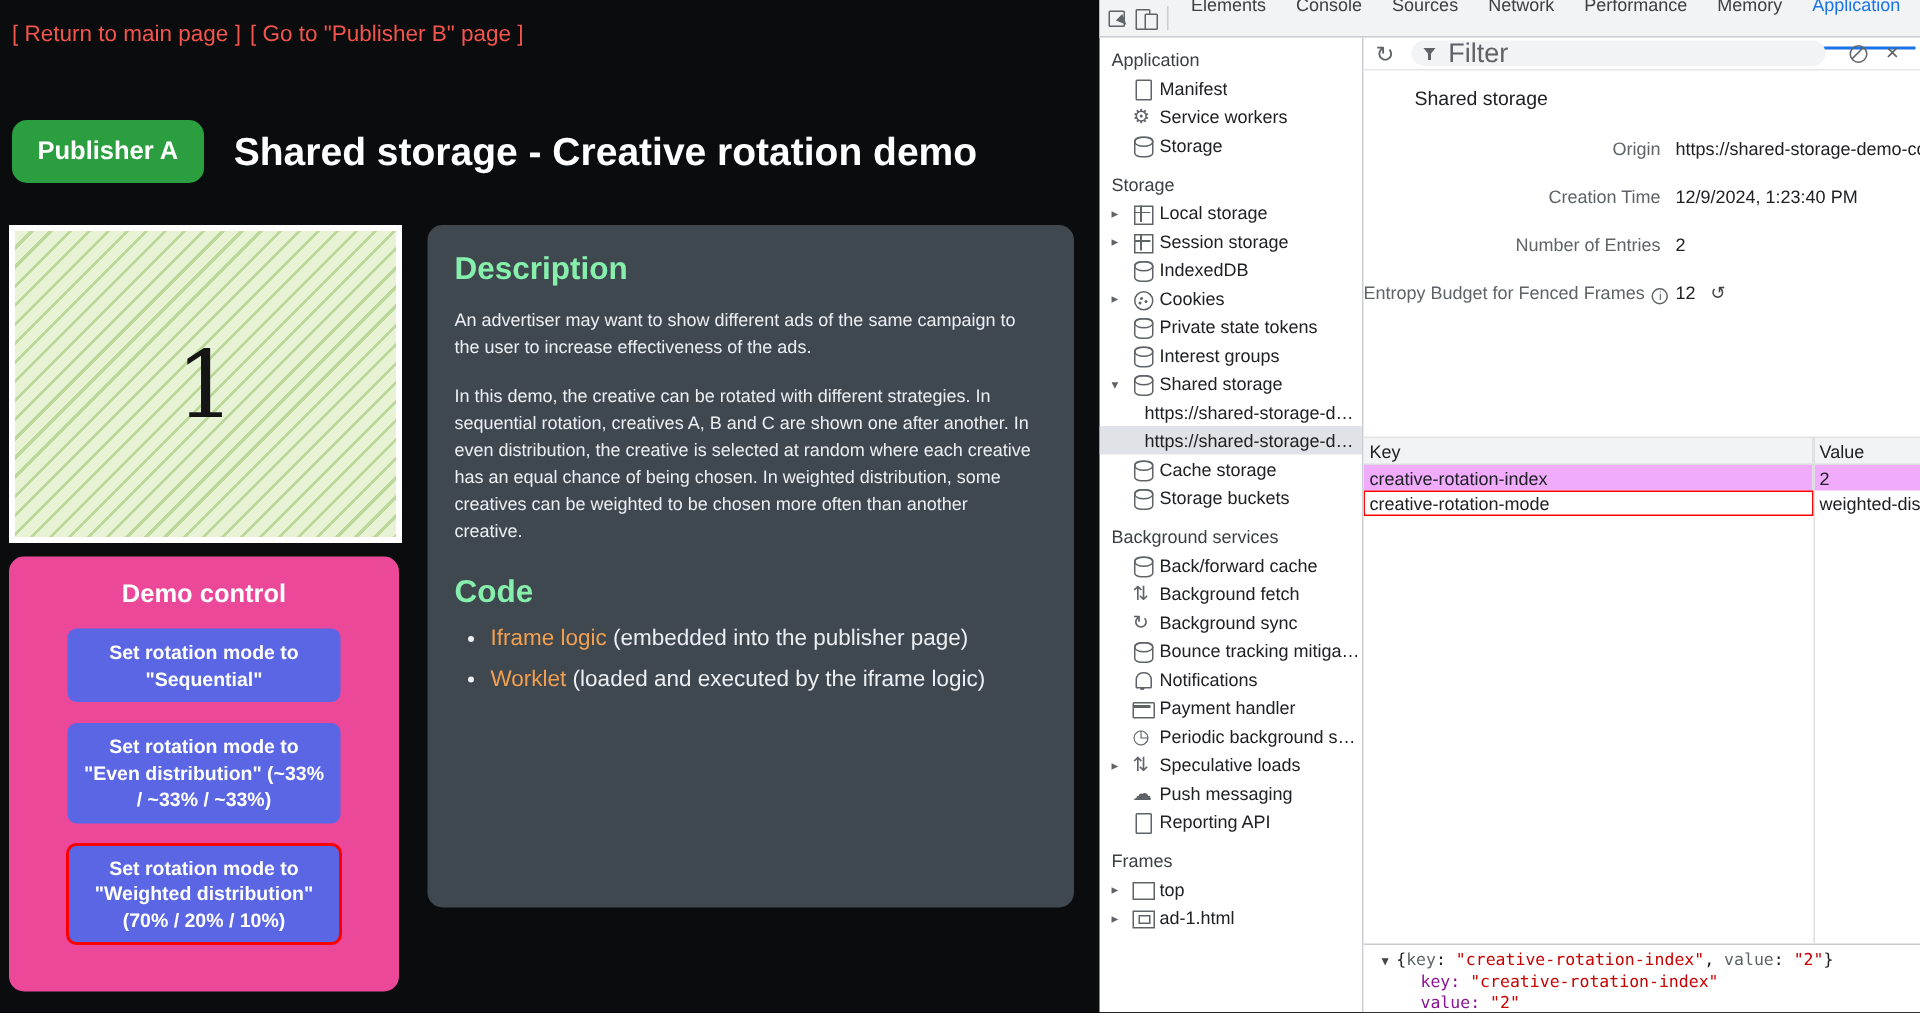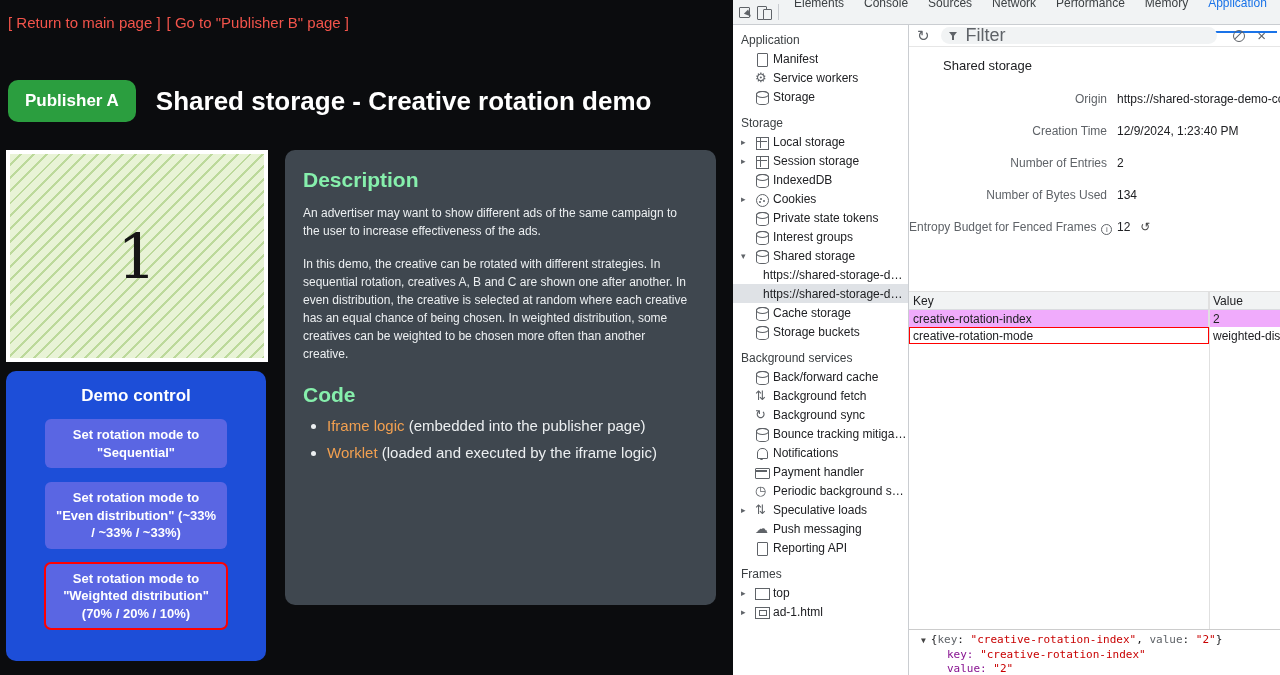--- a/index.html
+++ b/index.html
@@ -11,21 +11,21 @@
   .page { position:absolute; left:0; top:0; width:733px; height:516px; background:#0b0c0e; color:#fff;padding-left:48px; }
   .top-links { position:absolute; left:8px; top:14px; font-size:15px; }
   .top-link { color:var(--link-red,#f3544b); text-decoration:none; margin-right:6px; cursor:pointer; }
   .header-row { position:absolute; left:8px; top:80px; display:flex; align-items:center;text-align:center; }
   .badge { background:var(--badge-green,#2b9e3f); color:#fff; font-weight:bold; font-size:17px; padding:11px 17px; border-radius:10px; }
   .page-title { margin:0 0 0 20px; font-size:26px; font-weight:bold; color:#fff; }
   .creative { position:absolute; left:6px; top:150px; width:262px; height:212px; border:4px solid #fff;
     background:repeating-linear-gradient(135deg,#e8f3d6 0 7px,#bcd99b 7px 9px);
     display:flex; align-items:center; justify-content:center; }
   .creative-number { font-family:"DejaVu Serif",serif; font-size:62px; color:#151515; }
-  .demo-panel { position:absolute; left:6px; top:371px; width:260px; height:290px; background:#1d4ed8; border-radius:10px; }
+  .demo-panel { position:absolute; left:6px; top:371px; width:260px; height:290px; background:#ec4899; border-radius:10px; }
   .demo-title { text-align:center; font-size:17px; font-weight:bold; padding-top:15px; }
   .ctl-buttons { margin-top:13px; }
   .ctl-btn { display:block; width:182px; margin:0 auto 14px auto; background:var(--btn-blue,#5a66e3); color:#fff;
     border:none; border-radius:6px; font-family:inherit; font-weight:bold; font-size:13px; line-height:1.35;
     padding:7px 9px; text-align:center; cursor:pointer; }
   .ctl-btn.active { outline:2px solid var(--flash-red,#ff0000); outline-offset:-1px; }
   .desc-panel { position:absolute; left:285px; top:150px; width:431px; height:455px; background:#3f474f; border-radius:10px;
     padding:18px 26px 0 18px; overflow:hidden; color:#eceff1; }
   .desc-panel h2 { margin:0 0 12px 0; font-size:21px; color:#86efac; }
   .desc-panel h2.code { margin-top:20px; margin-bottom:8px; }
@@ -315,24 +315,20 @@
             </div>
             <div class="meta-row">
               <span class="meta-label">Creation Time</span>
               <span class="meta-value">12/9/2024, 1:23:40 PM</span>
             </div>
             <div class="meta-row">
               <span class="meta-label">Number of Entries</span>
               <span class="meta-value">2</span>
             </div>
             <div class="meta-row">
-              <span class="meta-label">Number of Bytes Used</span>
-              <span class="meta-value">134</span>
-            </div>
-            <div class="meta-row">
               <span class="meta-label">Entropy Budget for Fenced Frames<span class="info-icon">i</span></span>
               <span class="meta-value">12<span class="reset-icon">↺</span></span>
             </div>
           </div>
         <div class="datagrid">
           <div class="dg-header">
               <div class="dg-cell key">Key</div>
               <div class="dg-cell val">Value</div>
             </div>
           <div class="dg-rows">

